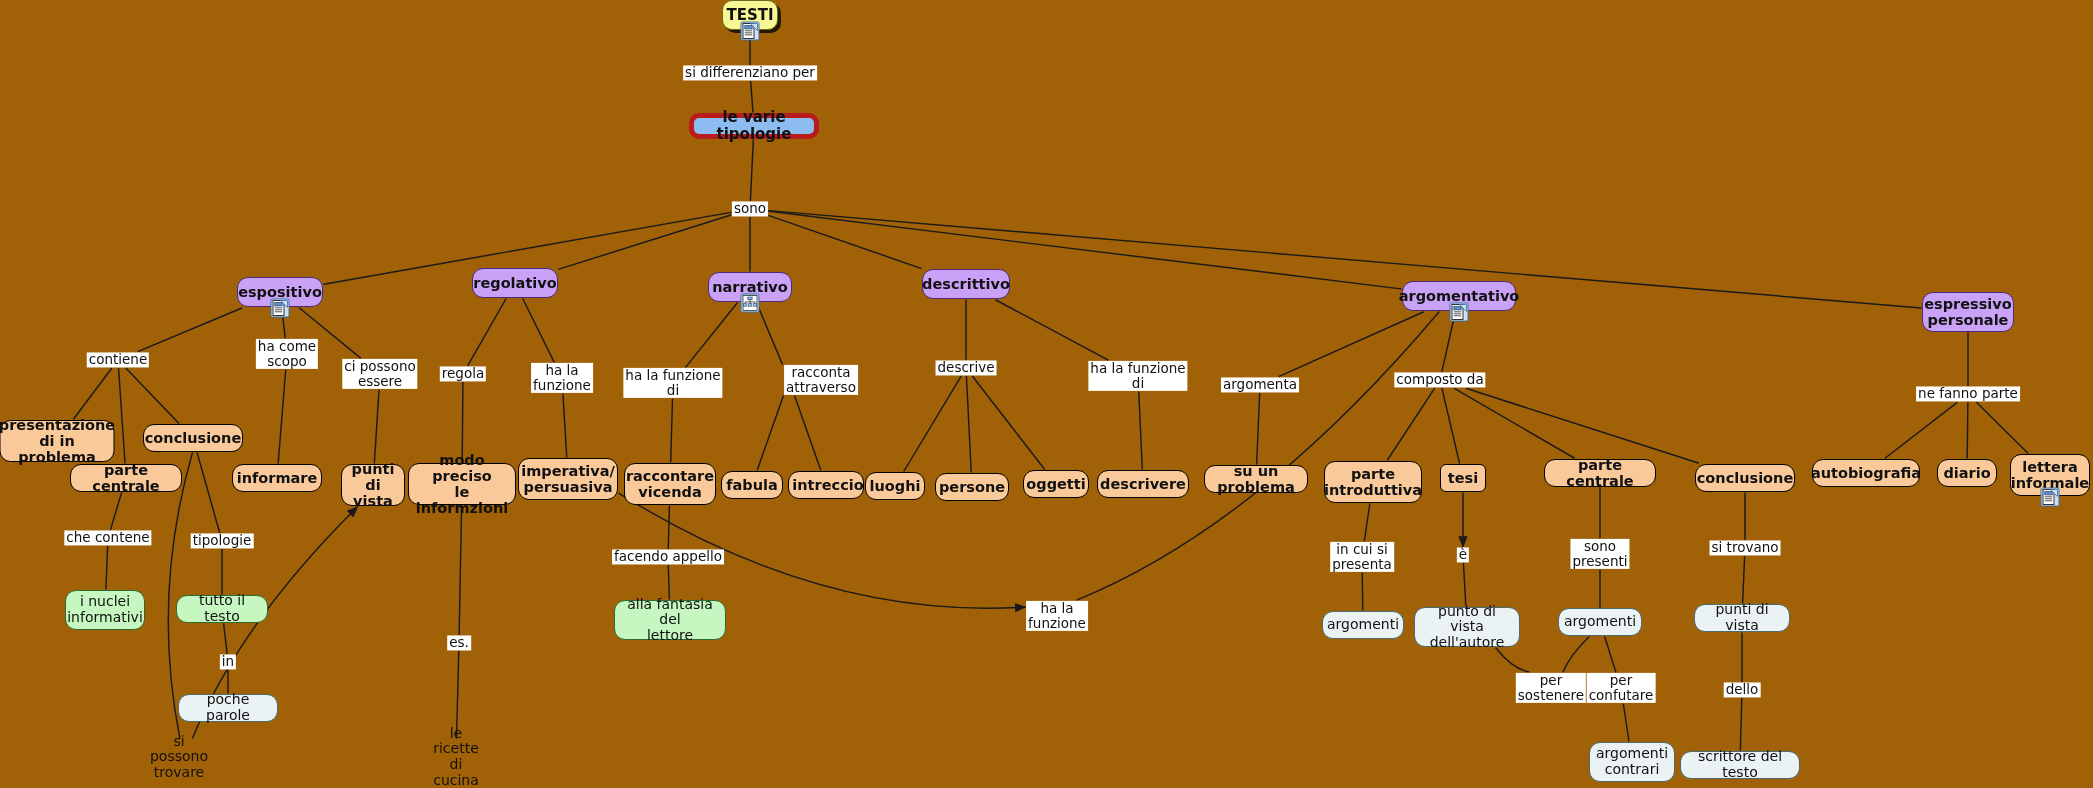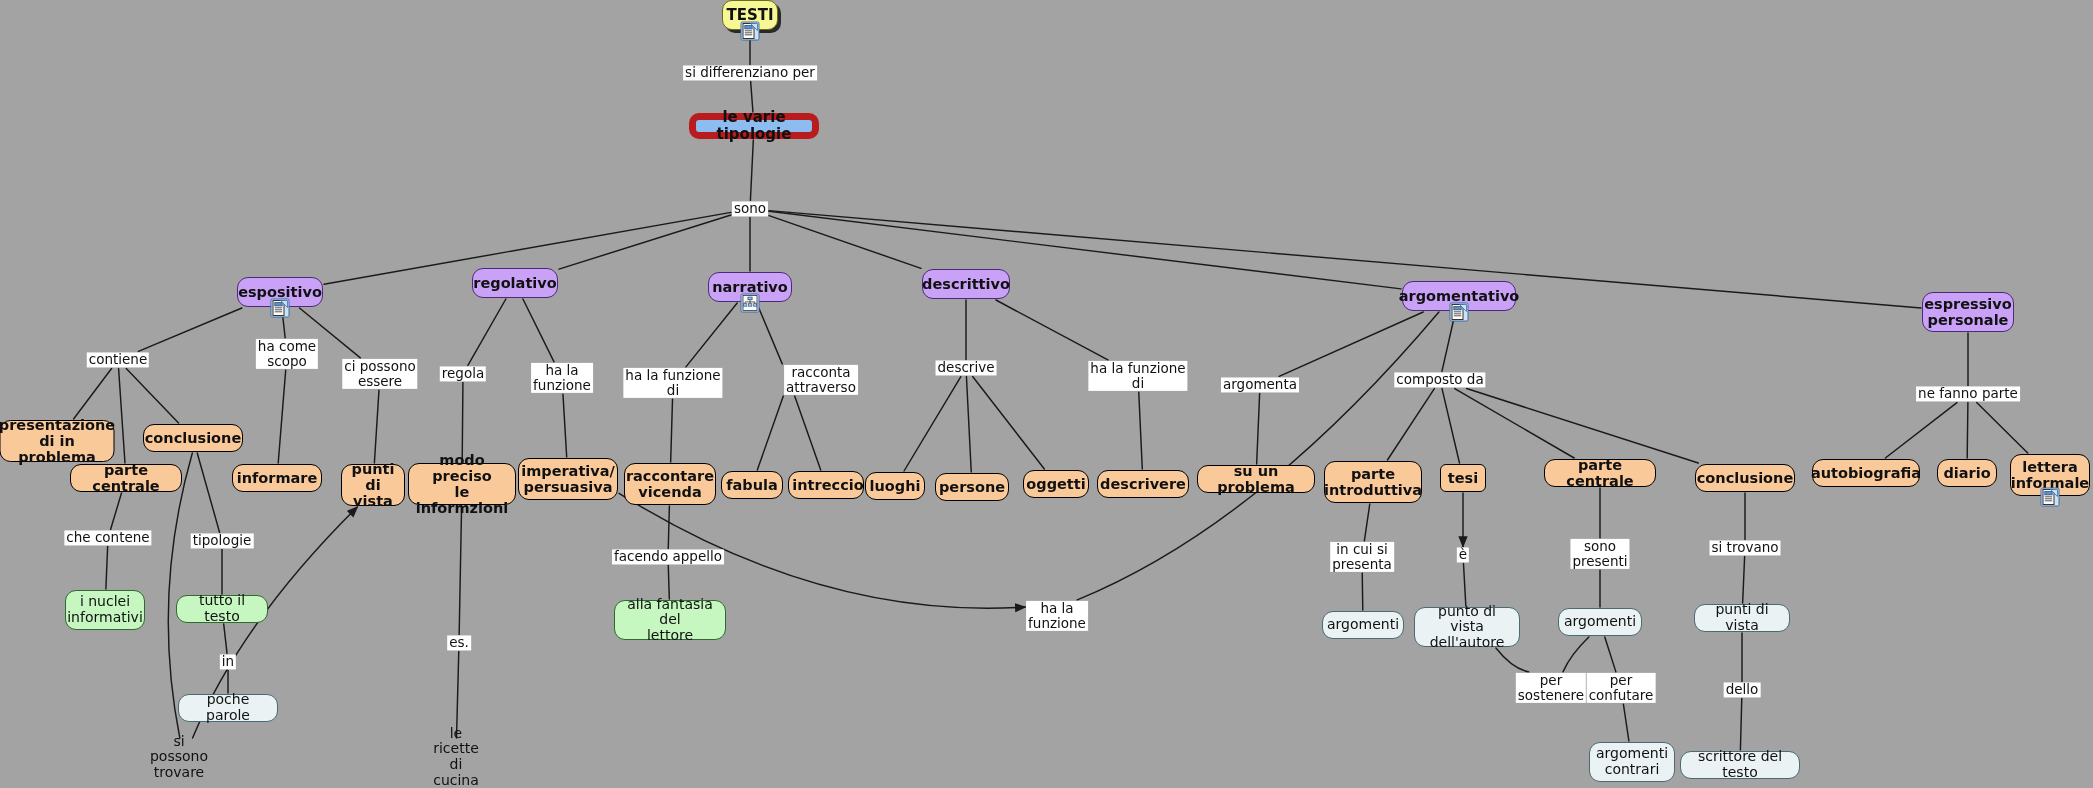--- a/index.html
+++ b/index.html
@@ -5,21 +5,21 @@
 <style>
   html, body {
     margin: 0;
     padding: 0;
     background: #ffffff;
   }
   #map {
     position: relative;
     width: 2093px;
     height: 788px;
-    background: #a3a3a3;
+    background: #a16207;
     font-family: "DejaVu Sans", "Liberation Sans", sans-serif;
     overflow: hidden;
   }
   #edges {
     position: absolute;
     left: 0; top: 0;
     width: 2093px;
     height: 788px;
     pointer-events: none;
   }
@@ -43,21 +43,21 @@
     background: #f7f795;
     border: 1px solid #6b6b20;
     border-radius: 10px;
     font-weight: bold;
     font-size: 15px;
     color: #111;
     box-shadow: 3px 3px 0 rgba(0,0,0,0.75);
   }
   .n-blue {
     background: #8dbdf0;
-    border: 7px solid #b91c1c;
+    border: 5px solid #b91c1c;
     border-radius: 10px;
     font-weight: bold;
     font-size: 15px;
     color: #111;
   }
   .n-purple {
     background: #c9a2f7;
     border: 1px solid #4b2b78;
     border-radius: 11px;
     font-weight: bold;
@@ -277,21 +277,21 @@
       <div class="node n-orange" style="left: 568px; top: 479px; width: 100px; height: 42px;">imperativa/
 persuasiva</div>
       <div class="node n-orange" style="left: 670px; top: 484px; width: 92px; height: 42px;">raccontare
 vicenda</div>
       <div class="node n-orange" style="left: 752px; top: 485px; width: 62px; height: 28px;">fabula</div>
       <div class="node n-orange" style="left: 826px; top: 485px; width: 76px; height: 28px; padding-left: 12px;">intreccio</div>
       <div class="node n-orange" style="left: 895px; top: 486px; width: 60px; height: 28px;">luoghi</div>
       <div class="node n-orange" style="left: 972px; top: 487px; width: 74px; height: 28px;">persone</div>
       <div class="node n-orange" style="left: 1056px; top: 484px; width: 66px; height: 28px;">oggetti</div>
       <div class="node n-orange" style="left: 1143px; top: 484px; width: 92px; height: 28px;">descrivere</div>
-      <div class="node n-orange" style="left: 1256px; top: 479px; width: 118px; height: 28px;">su un problema</div>
+      <div class="node n-orange" style="left: 1256px; top: 479px; width: 104px; height: 28px;">su un problema</div>
       <div class="node n-orange" style="left: 1373px; top: 482px; width: 98px; height: 42px;">parte
 introduttiva</div>
       <div class="node n-orange" style="left: 1463px; top: 478px; width: 46px; height: 28px; border-radius: 6px;">tesi</div>
       <div class="node n-orange" style="left: 1600px; top: 473px; width: 112px; height: 28px;">parte centrale</div>
       <div class="node n-orange" style="left: 1745px; top: 478px; width: 100px; height: 28px;">conclusione</div>
       <div class="node n-orange" style="left: 1866px; top: 473px; width: 108px; height: 28px;">autobiografia</div>
       <div class="node n-orange" style="left: 1967px; top: 473px; width: 60px; height: 28px;">diario</div>
       <div class="node n-orange" style="left: 2050px; top: 475px; width: 80px; height: 42px;">lettera
 informale</div>
       <span class="note-icon" style="left: 2050px; top: 497px;">

